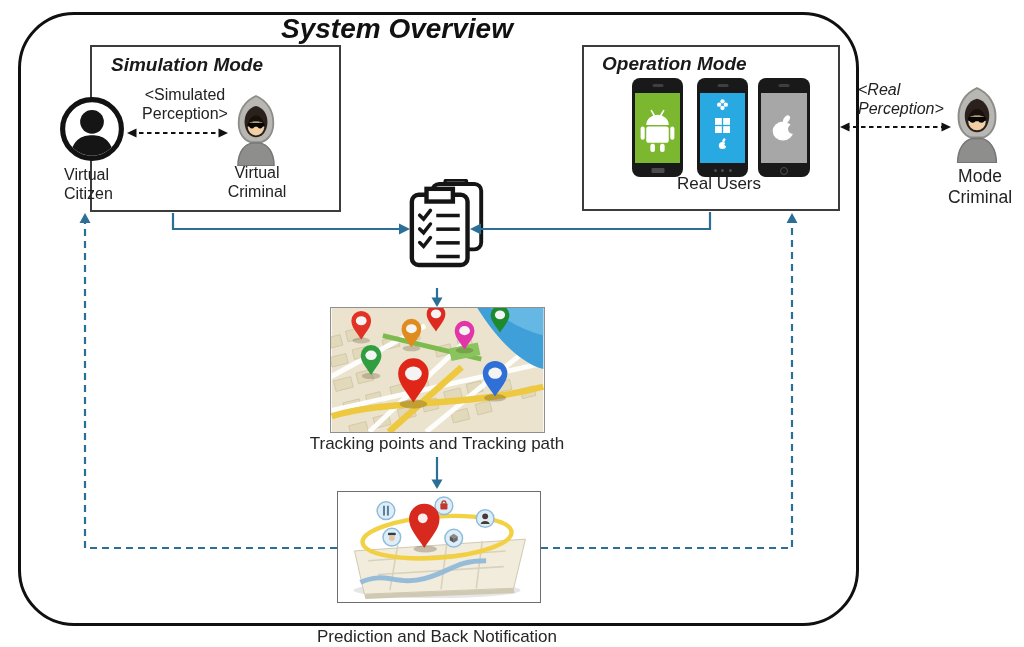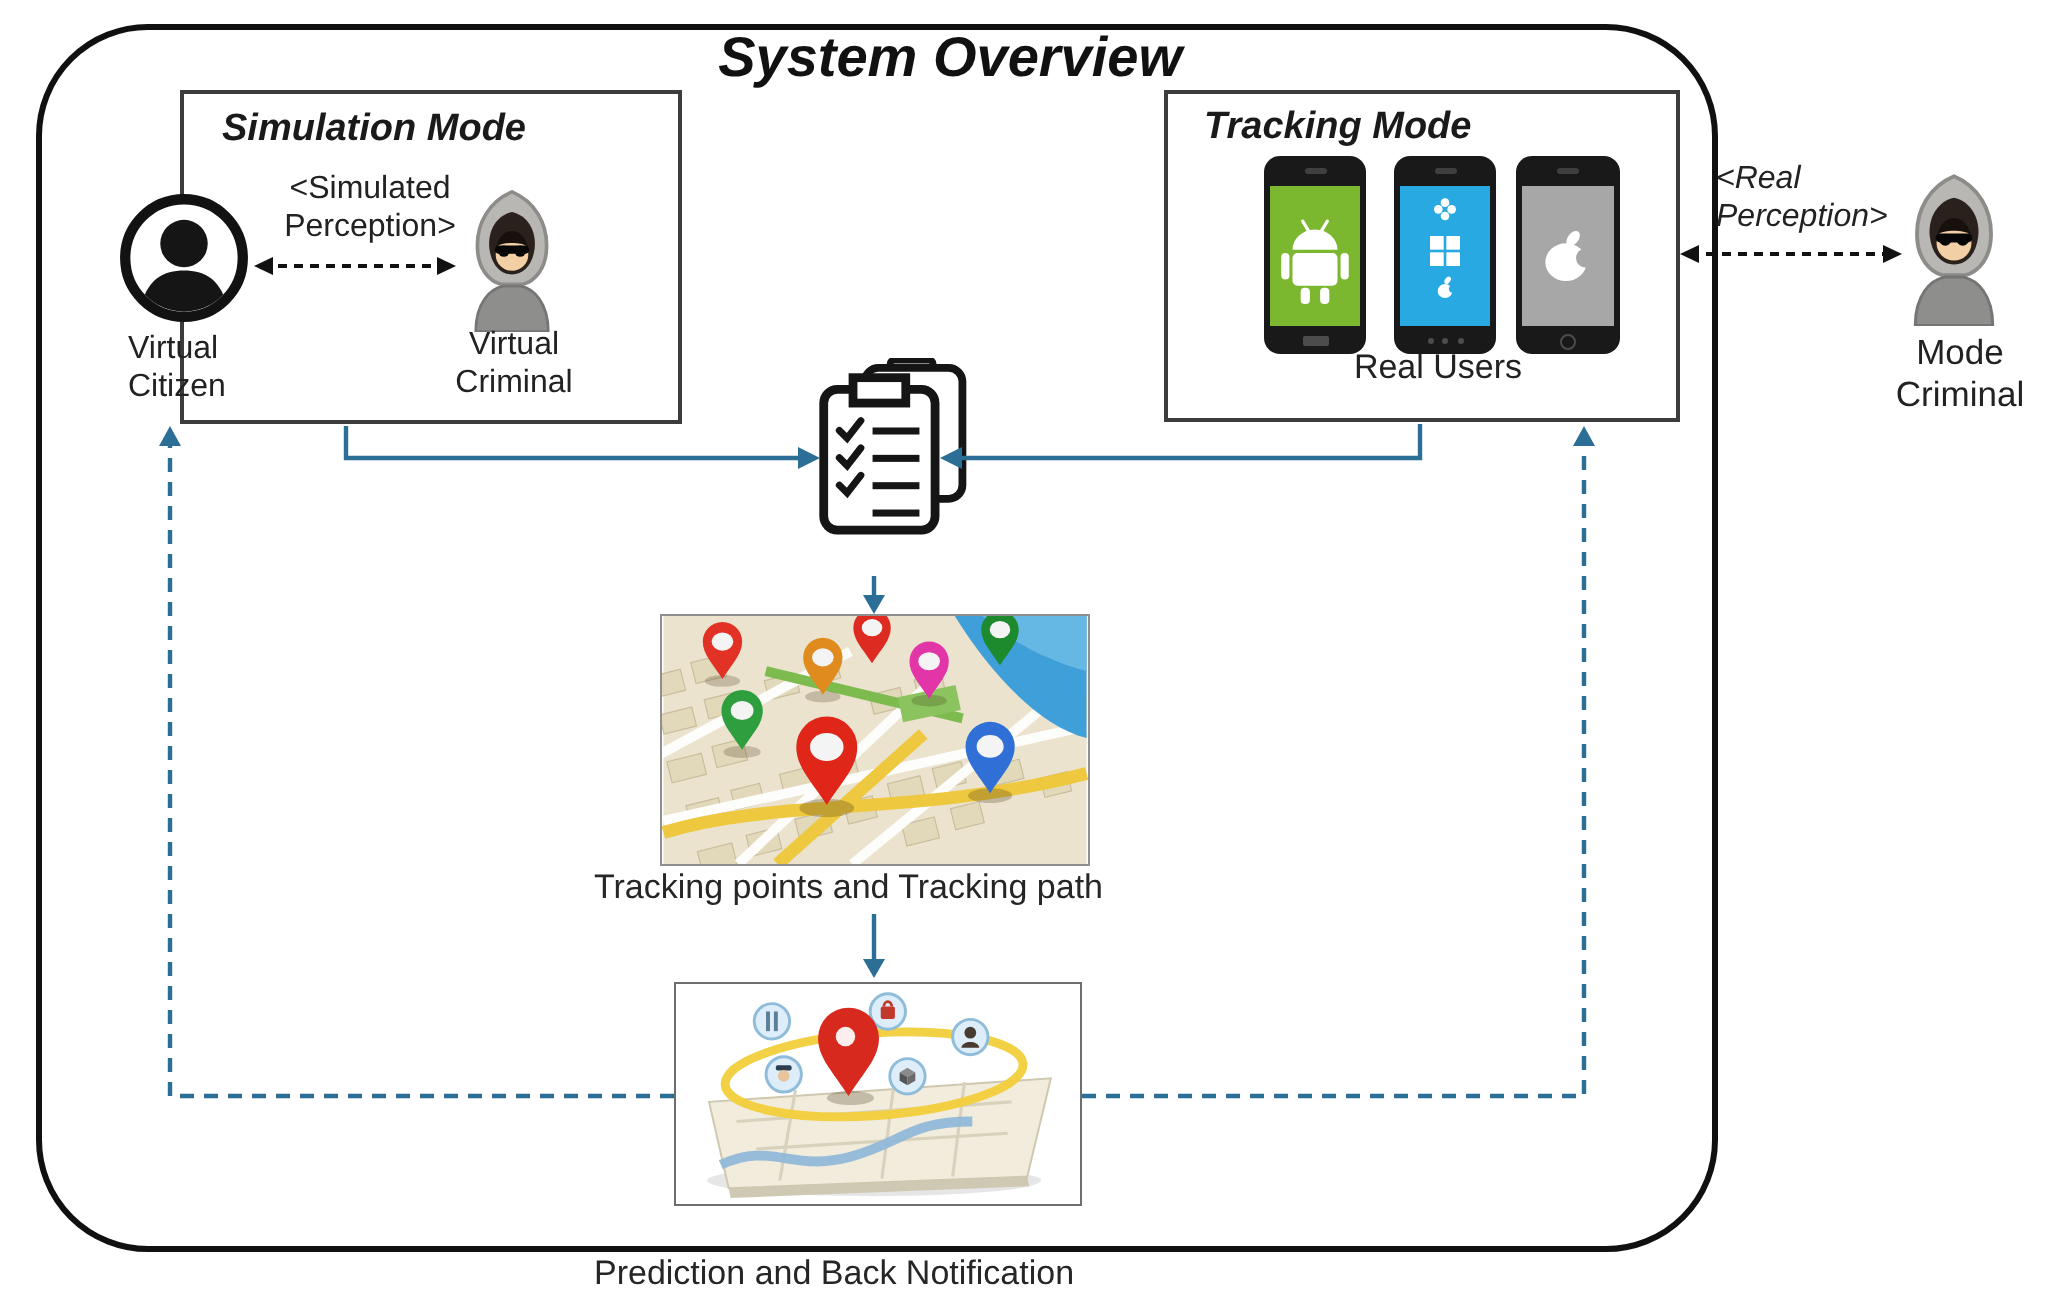--- a/index.html
+++ b/index.html
@@ -7,31 +7,31 @@
     position:relative;width:1024px;height:647px;background:#fff;overflow:hidden;
     font-family:"Liberation Sans",sans-serif;color:#222;
   }
   .abs{position:absolute;}
   .ml{white-space:pre-line;}
   .outer-border{
     left:18px;top:12px;width:841px;height:614px;
     border:3.5px solid #101010;border-radius:56px;box-sizing:border-box;
   }
   .sys-title{
-    left:281px;top:13px;width:310px;text-align:right;
+    left:281px;top:13px;width:310px;text-align:left;
     font-size:28px;font-weight:bold;font-style:italic;color:#111;
   }
   .mode-box{
     background:#fff;border:2px solid #3c3c3c;box-sizing:border-box;
   }
   .box-title{
     font-size:19px;font-weight:bold;font-style:italic;color:#1a1a1a;
   }
   .lbl{font-size:16px;color:#222;line-height:1.18;}
-  .caption{font-size:17px;color:#262626;text-align:left;}
+  .caption{font-size:17px;color:#262626;text-align:center;}
   .img-frame{box-sizing:border-box;}
   .phone{position:absolute;background:#191919;border-radius:8px;}
   .phone .screen{position:absolute;left:3px;right:3px;top:15px;bottom:14px;}
   .phone .speaker{position:absolute;top:6px;left:50%;transform:translateX(-50%);
     width:11px;height:3px;background:#3f3f3f;border-radius:2px;}
   .phone .home-rect{position:absolute;bottom:4px;left:50%;transform:translateX(-50%);
     width:13px;height:5px;background:#4c4c4c;border-radius:1px;}
   .phone .home-dots{position:absolute;bottom:5px;left:50%;transform:translateX(-50%);
     width:18px;height:3px;display:flex;justify-content:space-between;}
   .phone .home-dots i{width:3px;height:3px;background:#4c4c4c;border-radius:50%;}
@@ -86,21 +86,21 @@
   </svg>
 
   <div class="abs lbl ml" style="left:135px;top:86px;width:100px;text-align:center;">&lt;Simulated
 Perception&gt;</div>
   <div class="abs lbl" style="left:64px;top:166px;"><span class="ml">Virtual
 Citizen</span></div>
   <div class="abs lbl ml" style="left:217px;top:164px;width:80px;text-align:center;">Virtual
 Criminal</div>
 
   <div class="abs mode-box" style="left:582px;top:45px;width:258px;height:166px;">
-    <div class="abs box-title" style="left:18px;top:6px;">Tracking Mode</div>
+    <div class="abs box-title" style="left:18px;top:6px;">Operation Mode</div>
   </div>
 
   <div class="phone" style="left:632px;top:78px;width:51px;height:99px;">
     <div class="speaker"></div>
     <div class="screen" style="background:#7CB82F;">
       <svg viewBox="0 0 44 68" style="width:100%;height:100%;">
         <g fill="#fff">
           <g stroke="#fff" stroke-width="1.6" stroke-linecap="round">
             <line x1="16" y1="17" x2="19" y2="22"></line>
               <line x1="28" y1="17" x2="25" y2="22"></line>

